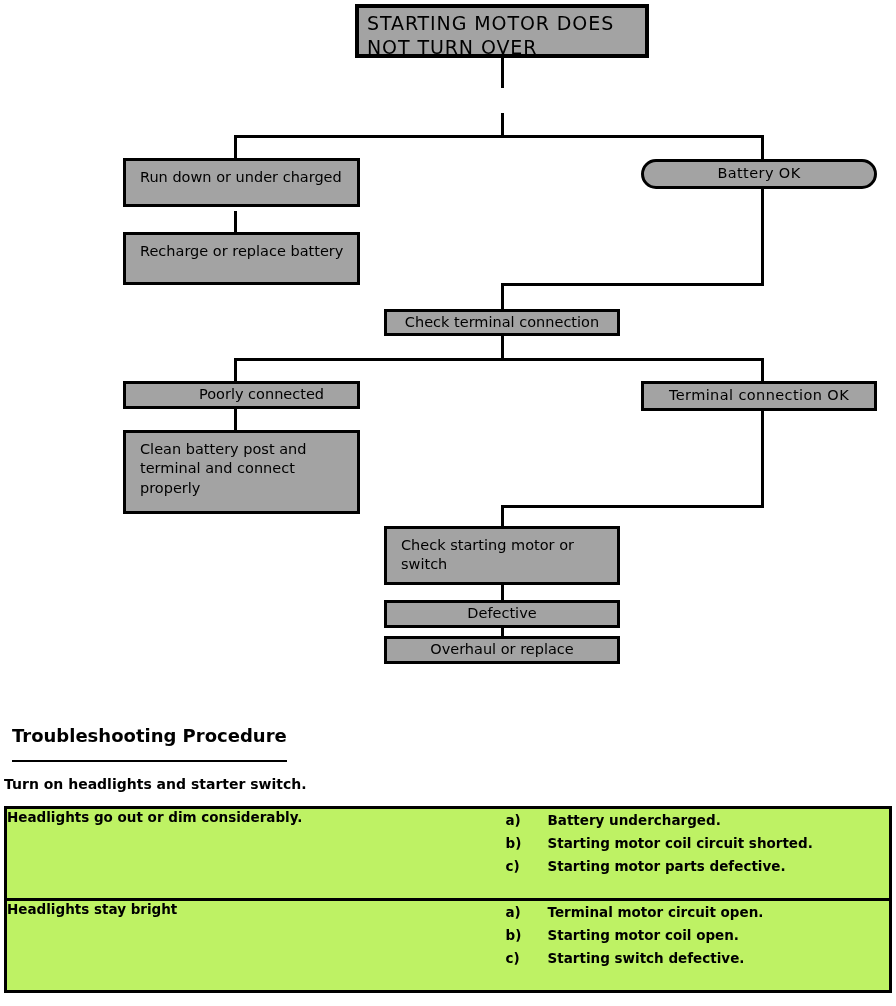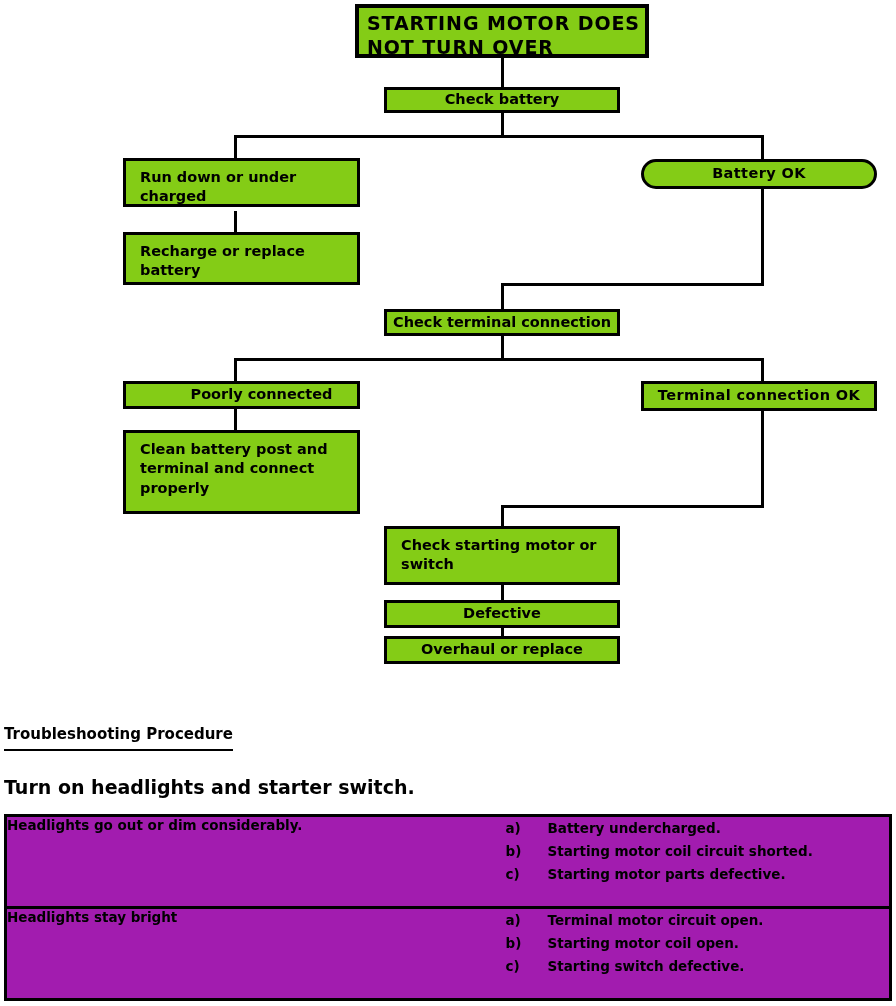--- a/index.html
+++ b/index.html
@@ -21,22 +21,22 @@
     position: absolute;
     left: 0; top: 0;
     width: 896px;
     height: 700px;
   }
 
   .node {
     position: absolute;
     box-sizing: border-box;
     border: 3px solid #000;
-    background: #84cc16;
-    font-weight: bold;
+    background: #a3a3a3;
+    font-weight: normal;
     line-height: 1.33;
     z-index: 2;
   }
   .node .txt {
     display: block;
   }
   .node.center .txt {
     text-align: center;
   }
   .node.left-al {
@@ -72,46 +72,45 @@
 
   
   #procedure {
     position: absolute;
     left: 0;
     top: 700px;
     width: 896px;
   }
   #proc-heading {
     position: absolute;
-    left: 4px;
+    left: 12px;
     top: 25px;
-    font-size: 15px;
+    font-size: 18px;
     font-weight: bold;
     border-bottom: 2px solid #000;
-    padding-bottom: 6px;
+    padding-bottom: 14px;
     display: inline-block;
   }
   #proc-instruction {
     position: absolute;
     left: 4px;
     top: 76px;
-    font-size: 19px;
+    font-size: 14px;
     font-weight: bold;
   }
 
   #symptom-table {
     position: absolute;
     left: 4px;
     top: 106px;
     width: 888px;
     border: 3px solid #000;
     border-collapse: collapse;
     box-sizing: border-box;
-    background: #a21caf;
-    margin-top: 8px;
+    background: #bef264;
   }
   #symptom-table tr {
     border-bottom: 3px solid #000;
   }
   #symptom-table tr:last-child {
     border-bottom: none;
   }
   #symptom-table td {
     vertical-align: top;
     padding: 0;
@@ -149,23 +148,20 @@
 
   <div class="node left-al" id="node-title" style="left:355px; top:4px; width:294px; height:54px;">
     <span class="txt" id="title-text">
         <div>STARTING MOTOR DOES</div>
         <div>NOT TURN OVER</div>
       </span>
   </div>
 
   <div class="conn vline" style="left:501px; top:58px; height:30px;"></div>
 
-  <div class="node center sz-normal" style="left:384px; top:87px; width:236px; height:26px;">
-    <span class="txt">Check battery</span>
-  </div>
 
   <div class="conn vline" style="left:501px; top:113px; height:24px;"></div>
   <div class="conn hline" style="left:234px; top:135px; width:530px;"></div>
   <div class="conn vline" style="left:234px; top:135px; height:24px;"></div>
   <div class="conn vline" style="left:761px; top:135px; height:24px;"></div>
 
   <div class="node left-al sz-normal" style="left:123px; top:158px; width:237px; height:49px;">
     <span class="txt">Run down or under charged</span>
   </div>
 

